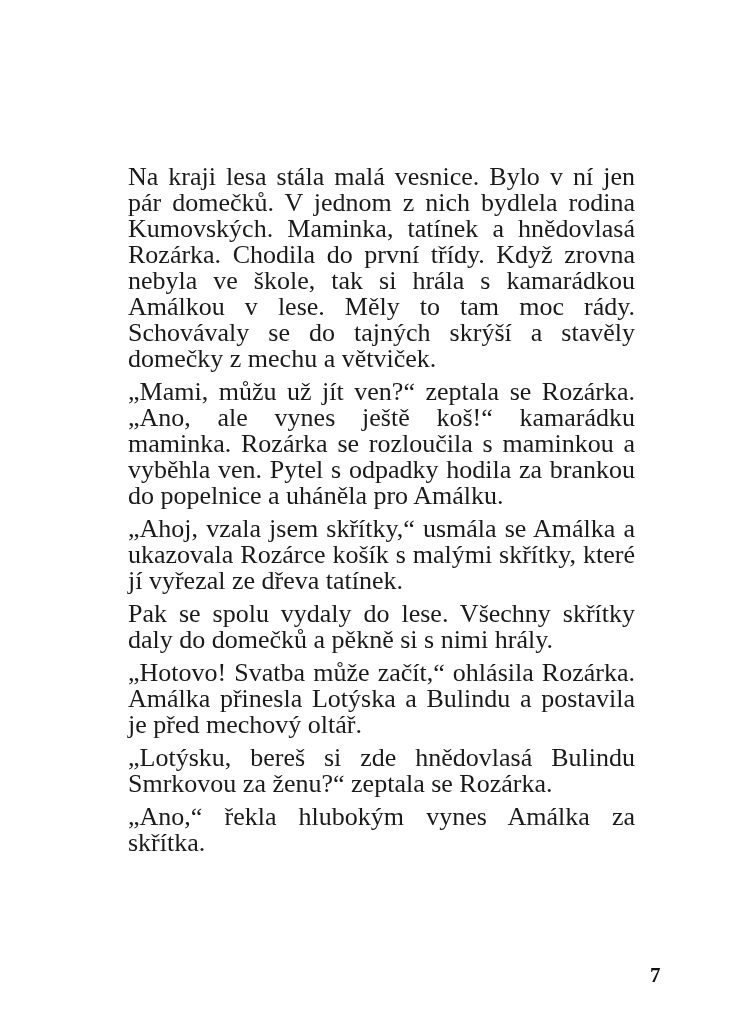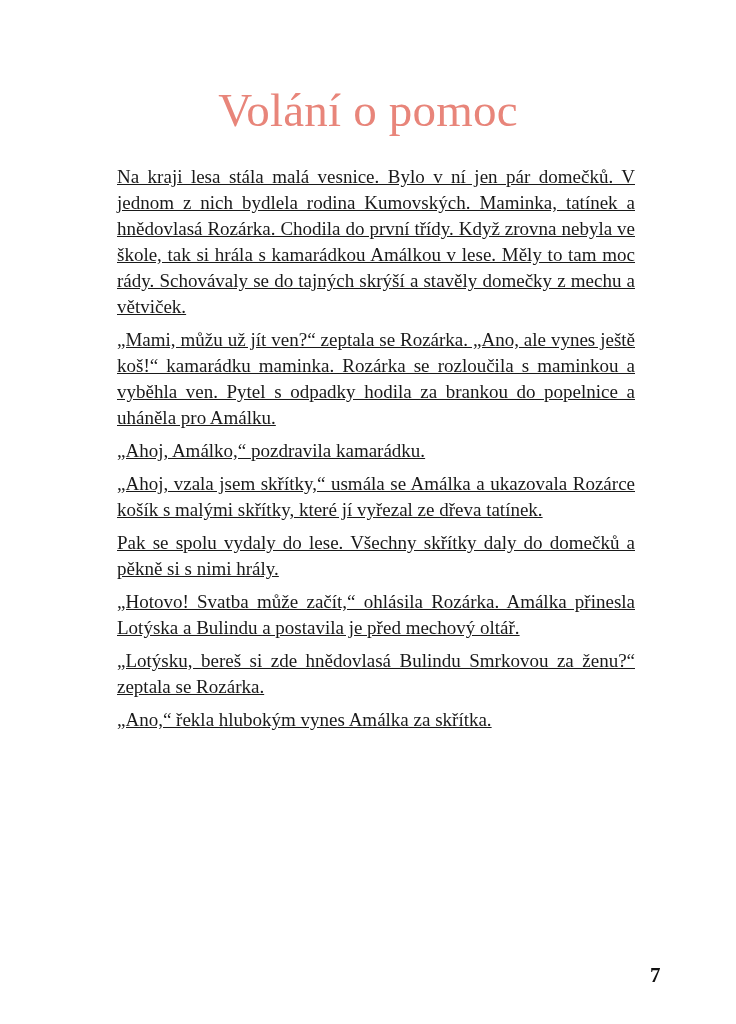--- a/index.html
+++ b/index.html
@@ -35,47 +35,44 @@
       font-weight: normal;
       letter-spacing: 0.2px;
     }
     .body-text {
       position: absolute;
       left: 116px;
       top: 164px;
       width: 519px;
     }
     .body-text p {
-      margin: 0 0 7px 1px;
-      font-size: 19px;
+      margin: 0 0 7px 12px;
+      font-size: 26px;
       line-height: 26px;
       text-align: justify;
       hyphens: manual;
-      text-decoration: underline;
     }
     .page-number {
       position: absolute;
       left: 650px;
       top: 962px;
       font-size: 21px;
       font-weight: bold;
       line-height: 26px;
       color: #111111;
     }
   </style>
 </head>
 <body>
 
 <div class="page">
-  <h1 class="title" style="color: rgb(232, 133, 122);">Volání o pomoc</h1>
 
   <div class="body-text">
     <p>Na kraji lesa stála malá vesnice. Bylo v ní jen pár domečků. V jednom z nich bydlela rodina Kumovských. Maminka, tatínek a hnědovlasá Rozárka. Chodila do první třídy. Když zrovna nebyla ve škole, tak si hrála s kamarádkou Amálkou v lese. Měly to tam moc rády. Schovávaly se do tajných skrýší a stavěly domečky z mechu a větviček.</p>
     <p>„Mami, můžu už jít ven?“ zeptala se Rozárka. „Ano, ale vynes ještě koš!“ kamarádku maminka. Rozárka se rozloučila s maminkou a vy­běhla ven. Pytel s odpadky hodila za brankou do popelnice a uháněla pro Amálku.</p>
-    <p>„Ahoj, Amálko,“ pozdravila kamarádku.</p>
     <p>„Ahoj, vzala jsem skřítky,“ usmála se Amálka a ukazovala Rozárce košík s malými skřítky, které jí vyřezal ze dřeva tatínek.</p>
     <p>Pak se spolu vydaly do lese. Všechny skřítky daly do domečků a pěkně si s nimi hrály.</p>
     <p>„Hotovo! Svatba může začít,“ ohlásila Rozárka. Amálka přinesla Lo­týska a Bulindu a postavila je před mechový oltář.</p>
     <p>„Lotýsku, bereš si zde hnědovlasá Bulindu Smrkovou za ženu?“ zeptala se Rozárka.</p>
     <p>„Ano,“ řekla hlubokým vynes Amálka za skřítka.</p>
   </div>
 
   <div class="page-number">7</div>
 </div>
 

